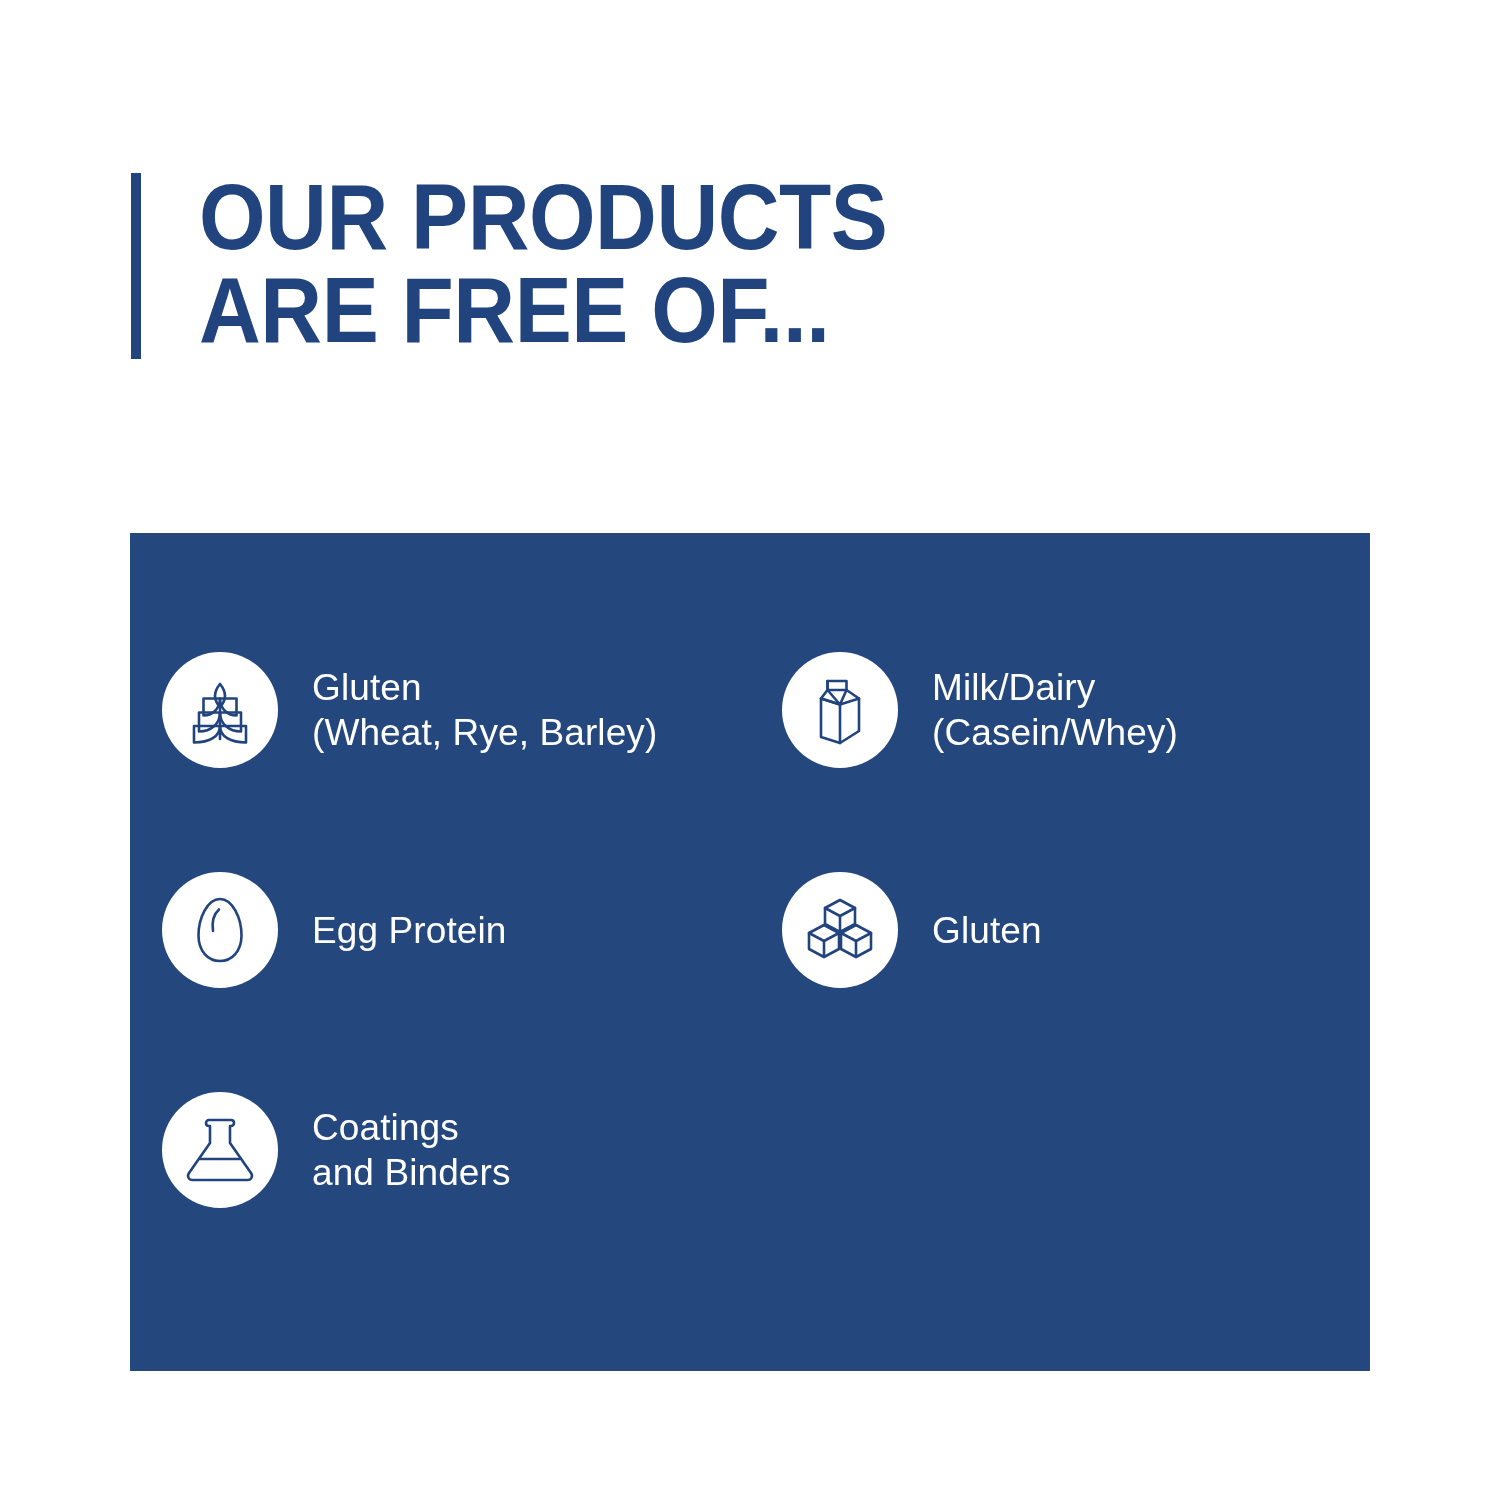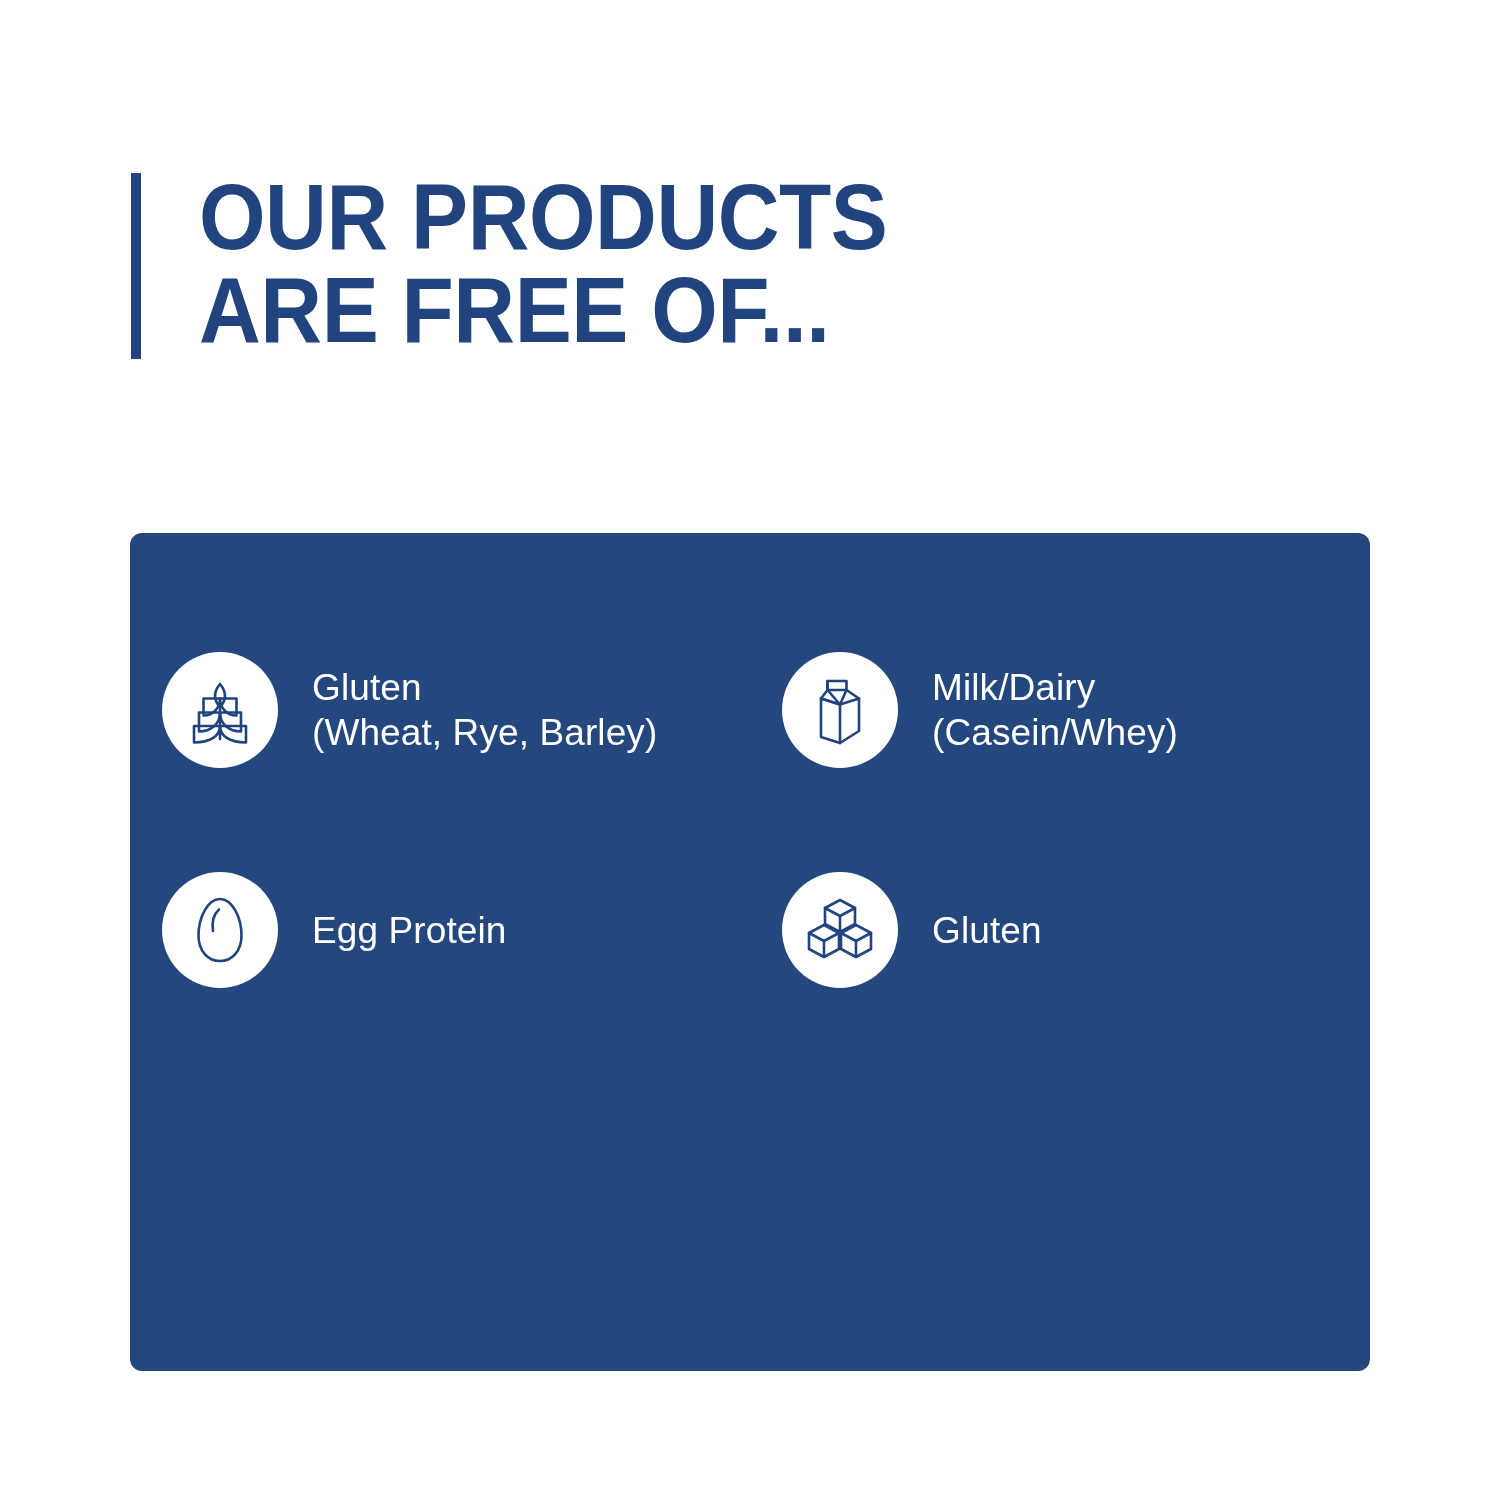--- a/index.html
+++ b/index.html
@@ -40,21 +40,20 @@
   #heading-text .line { display:block; }
 
   
   #free-of-panel {
     position:absolute;
     left:130px;
     top:533px;
     width:1240px;
     height:838px;
     background:#24477E;
-    border-radius:12px;
   }
 
   
   #free-of-grid {
     position:absolute;
     left:32px;
     top:67px;
     width:1180px;
     display:grid;
     grid-template-columns:620px 560px;
@@ -163,15 +162,27 @@
             <path d="M53 32 L68 40 L68 56 L53 64 L38 56 L38 40 Z"></path>
             <path d="M38 40 L53 48 L68 40"></path>
             <path d="M53 48 L53 64"></path>
           </svg>
         </span>
       </div>
       <div class="item-label">Gluten</div>
     </div>
 
 
+    <div class="free-item">
+      <div class="icon-badge">
+        <span>
+          <svg width="74" height="74" viewBox="0 0 74 74" fill="none" stroke="#21447E" stroke-width="2.6" stroke-linejoin="round" stroke-linecap="round">
+            <path d="M26 7 L48 7 C49.7 7 51 8.3 51 10 C51 11.7 49.7 13 48 13 L47 13 L47 30 L68 60 C70.3 63.3 68.2 67 64.5 67 L9.5 67 C5.8 67 3.7 63.3 6 60 L27 30 L27 13 L26 13 C24.3 13 23 11.7 23 10 C23 8.3 24.3 7 26 7 Z"></path>
+            <path d="M17.5 46 L56.5 46"></path>
+          </svg>
+        </span>
+      </div>
+      <div class="item-label">Coatings
+and Binders</div>
+    </div>
 
   </div>
 </div>
 
 </body></html>

